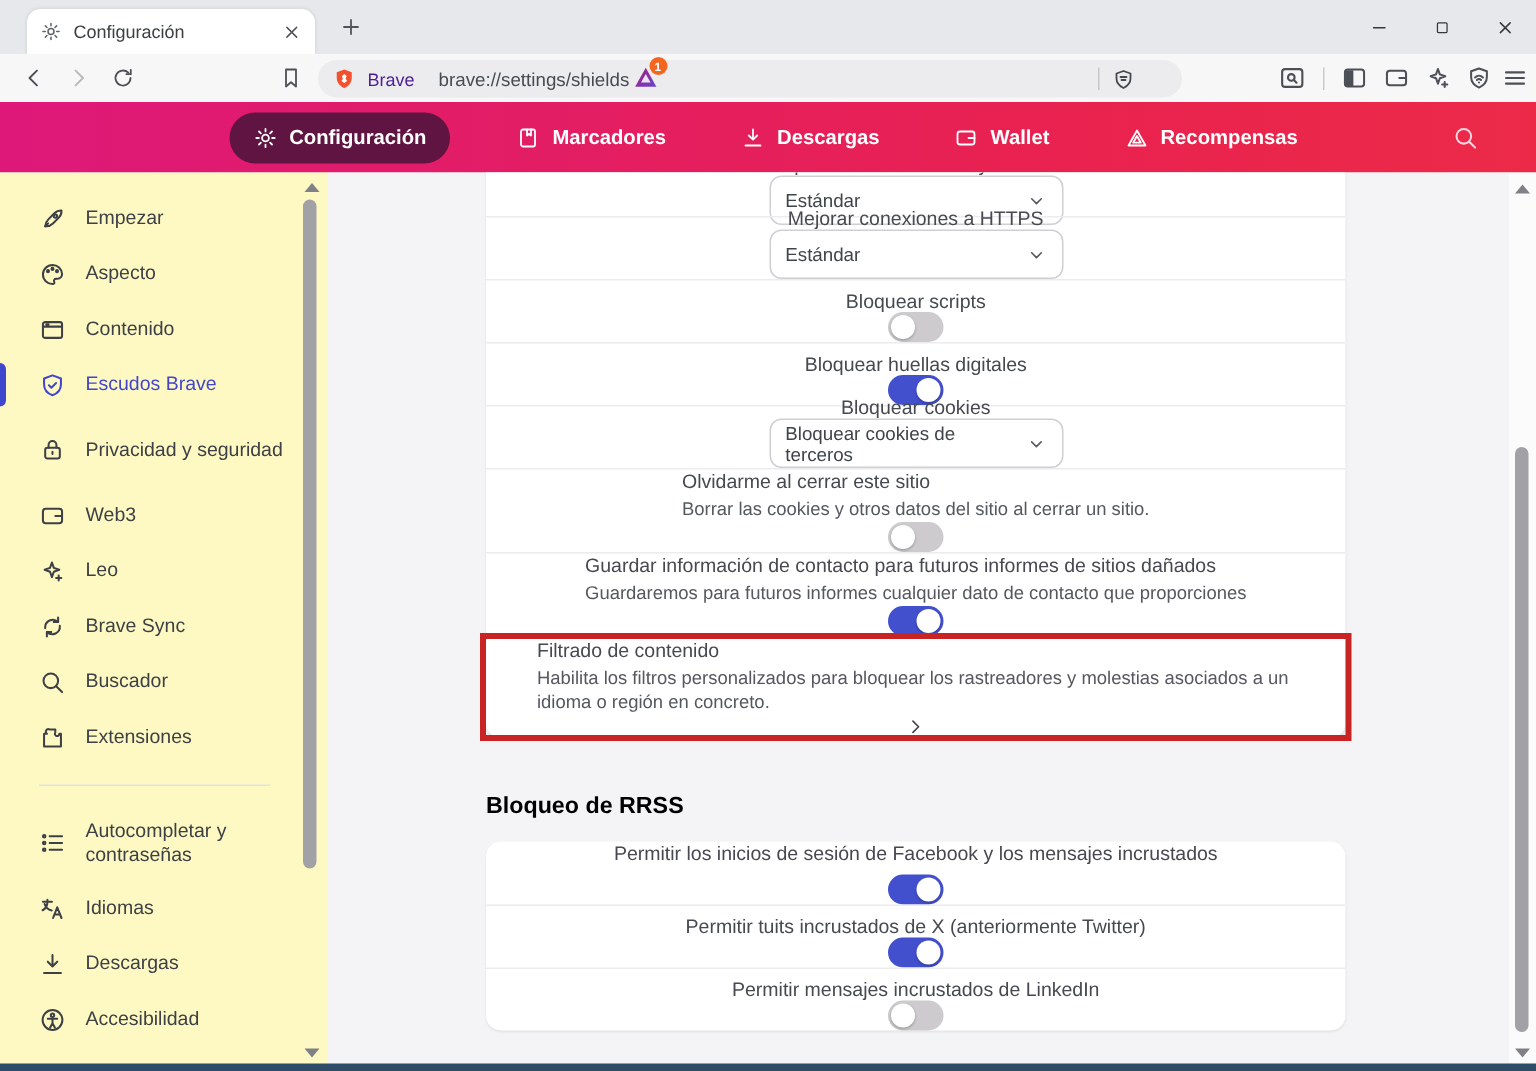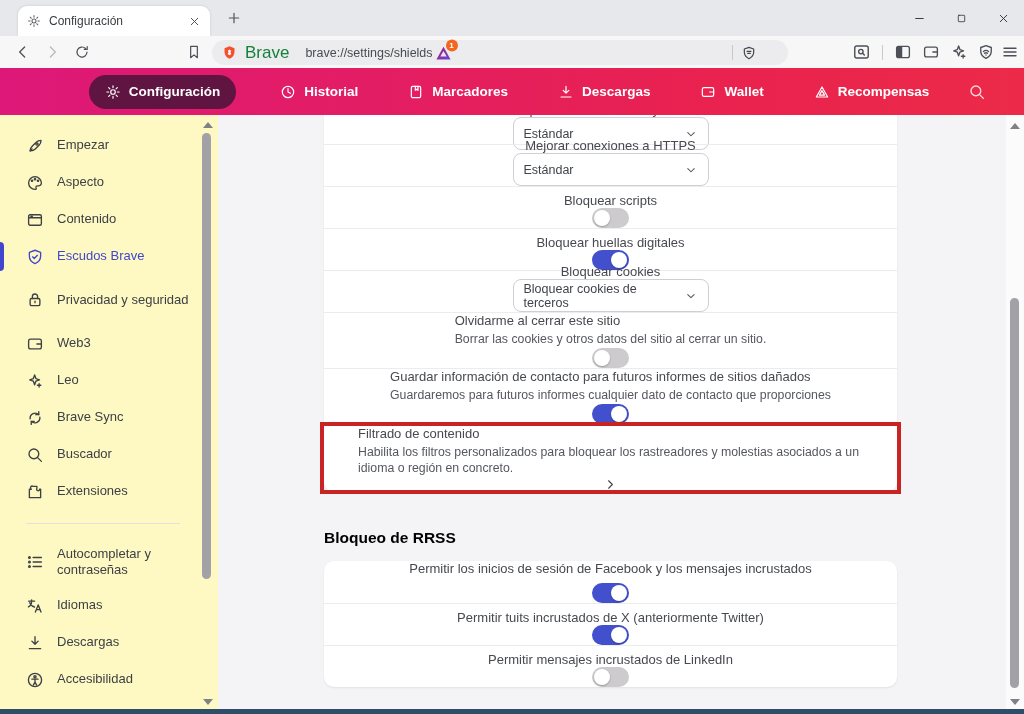--- a/index.html
+++ b/index.html
@@ -13,21 +13,21 @@
   .newtab { position:absolute; left:226px; top:10px; width:18px; height:18px; color:#50535a; }
   .win-controls { position:absolute; right:0; top:0; height:36px; display:flex; }
   .win-btn { width:42px; height:36px; display:flex; align-items:center; justify-content:center; color:#33363c; }
 
   
   .toolbar { position:absolute; left:0; top:36px; width:1024px; height:32px; background:#f7f7f8; }
   .tb-icon { position:absolute; top:50%; transform:translateY(-50%); color:#4c5056; }
   .tb-disabled { color:#b7b9bd; }
   .urlfield { position:absolute; left:212px; top:4px; width:576px; height:25px; background:#ececee; border-radius:13px; display:flex; align-items:center; padding:0 10px; gap:8px; }
   .url-sep { position:absolute; right:55px; top:5px; width:1px; height:15px; background:#c6c7ca; }
-  .site-chip { font-size:17px; color:#15803d; }
+  .site-chip { font-size:12px; color:#4c1d95; }
   .url-text { font-size:12.5px; color:#474b52; margin-left:8px; }
   .field-shield { position:absolute; right:31px; top:50%; transform:translateY(-50%); color:#44484e; }
   .field-rewards { position:absolute; right:6px; top:50%; transform:translateY(-50%); }
   .badge { position:absolute; top:-5px; right:-6px; min-width:12px; height:12px; background:#f4661f; color:#fff; font-size:8px; font-weight:bold; border-radius:7px; display:flex; align-items:center; justify-content:center; padding:0 2px; }
   .tb-sep { position:absolute; top:9px; width:1px; height:15px; background:#c9cacd; }
 
   
   .navbar { position:absolute; left:0; top:68px; width:1024px; height:47px; background:linear-gradient(90deg,#dd1879 0%,#e9224f 70%,#ec2a48 100%); display:flex; align-items:center; justify-content:center; gap:38px; }
   .nav-item { display:flex; align-items:center; gap:8px; color:#ffffff; font-size:13.5px; font-weight:600; height:34px; padding:0 6px; }
   .nav-item.selected { background:#5f1441; border-radius:17px; padding:0 16px; font-weight:bold; }
@@ -237,29 +237,20 @@
             <svg viewBox="0 0 24 24" width="100%" height="100%" fill="none" stroke="currentColor" stroke-width="1.8" stroke-linecap="round" stroke-linejoin="round">
               <circle cx="12" cy="12" r="3.4"></circle>
               <path d="M12 2.8v2.6M12 18.6v2.6M2.8 12h2.6M18.6 12h2.6M5.5 5.5l1.9 1.9M16.6 16.6l1.9 1.9M18.5 5.5l-1.9 1.9M7.4 16.6l-1.9 1.9"></path>
             </svg>
           </span>
           <span>Configuración</span>
         </span>
         <span class="nav-item">
           <span class="icon" style="width: 16px; height: 16px;">
             <svg viewBox="0 0 24 24" width="100%" height="100%" fill="none" stroke="currentColor" stroke-width="1.8" stroke-linecap="round" stroke-linejoin="round">
-              <circle cx="12" cy="12" r="8.5"></circle>
-              <path d="M12 7v5l3.5 2"></path>
-            </svg>
-          </span>
-          <span>Historial</span>
-        </span>
-        <span class="nav-item">
-          <span class="icon" style="width: 16px; height: 16px;">
-            <svg viewBox="0 0 24 24" width="100%" height="100%" fill="none" stroke="currentColor" stroke-width="1.8" stroke-linecap="round" stroke-linejoin="round">
               <rect x="5" y="3.5" width="14" height="17" rx="2"></rect>
               <path d="M11 3.5v6l2-1.7 2 1.7v-6"></path>
             </svg>
           </span>
           <span>Marcadores</span>
         </span>
         <span class="nav-item">
           <span class="icon" style="width: 16px; height: 16px;">
             <svg viewBox="0 0 24 24" width="100%" height="100%" fill="none" stroke="currentColor" stroke-width="1.8" stroke-linecap="round" stroke-linejoin="round">
               <path d="M12 3.5v10M7.8 9.5l4.2 4.2 4.2-4.2M4.5 19.5h15"></path>

